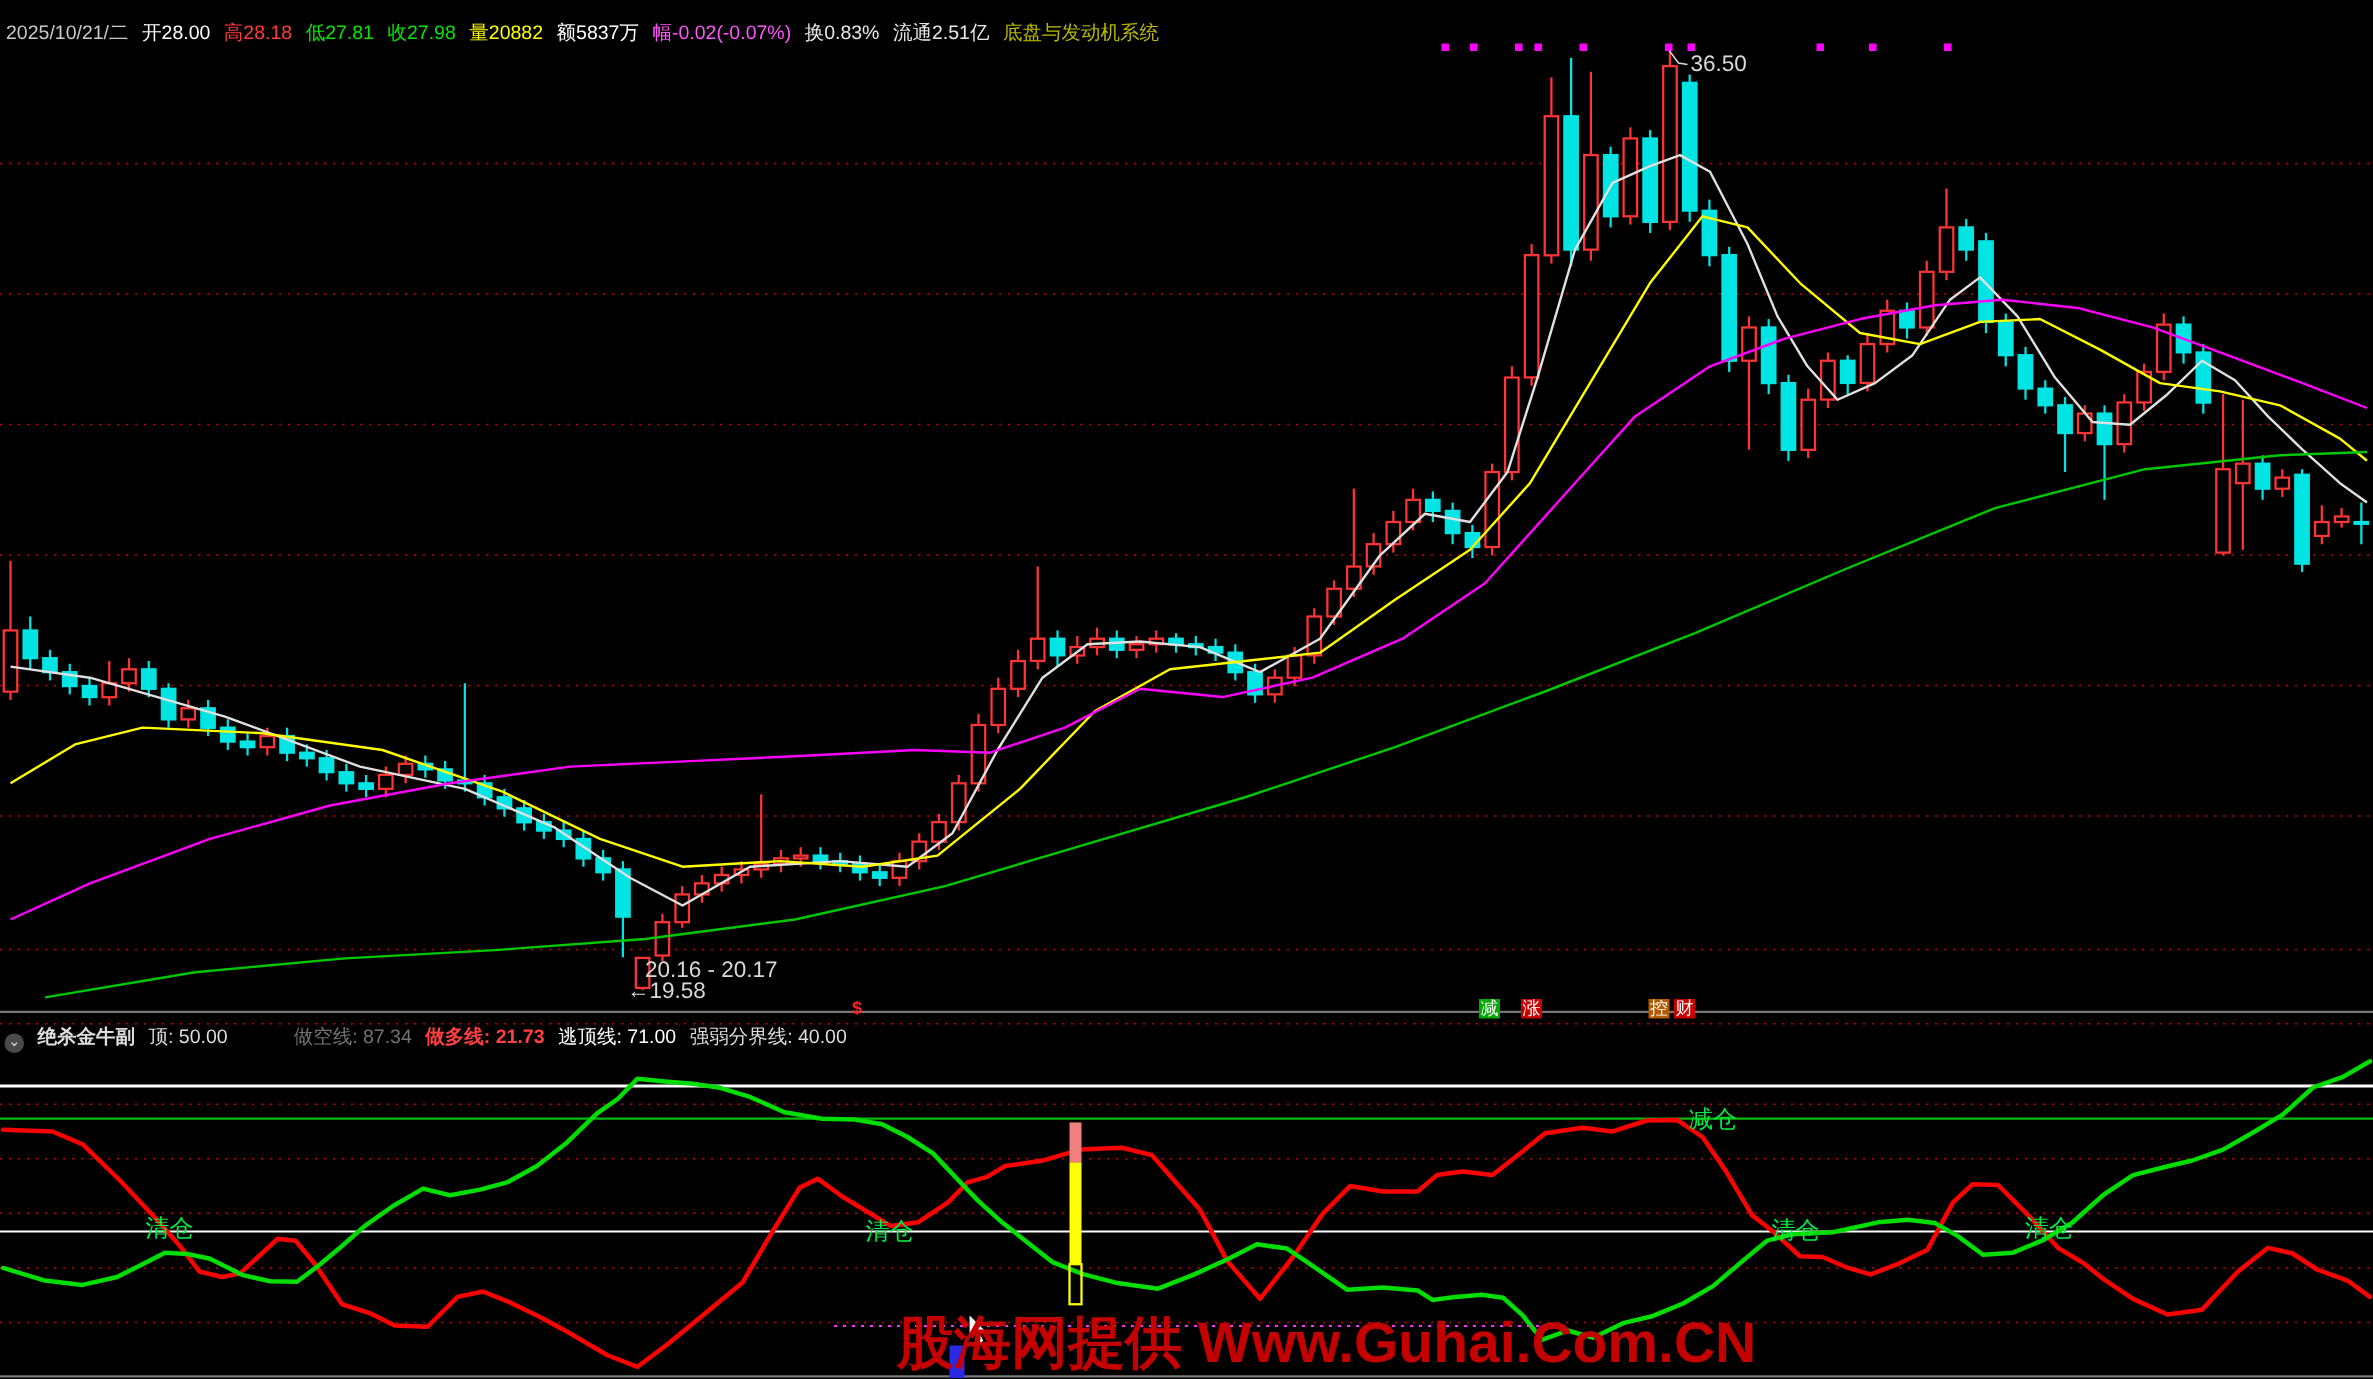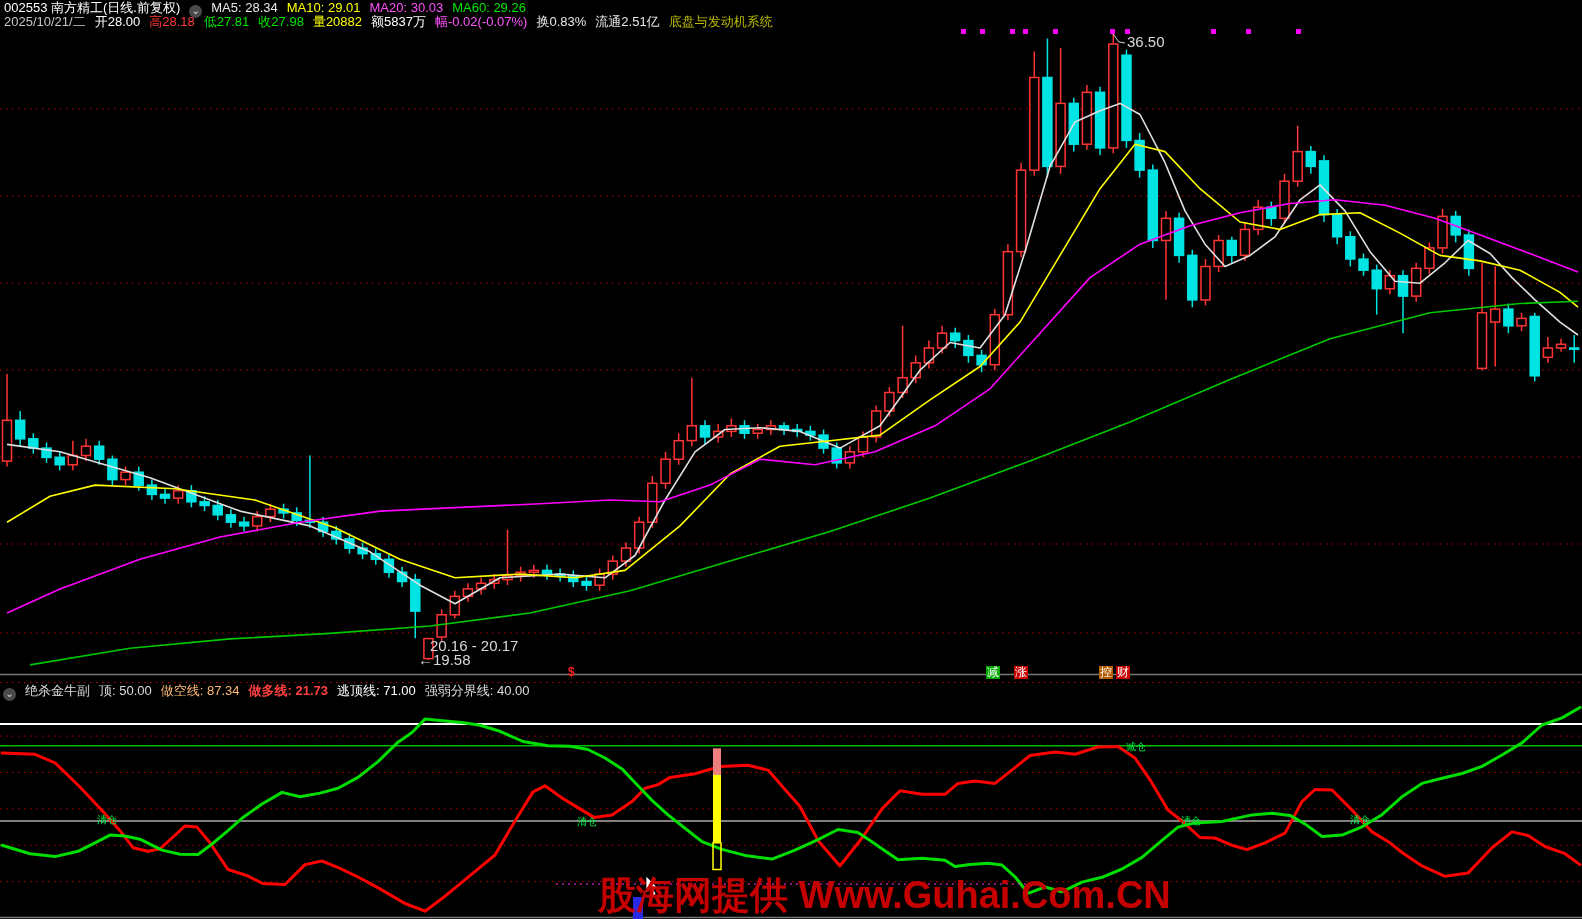--- a/index.html
+++ b/index.html
@@ -5,21 +5,21 @@
   html,body{margin:0;padding:0;background:#000;}
   .screen{position:relative;width:1582px;height:919px;background:#000;overflow:hidden;
           font-family:"Liberation Sans",sans-serif;}
   .qrow{position:absolute;left:4px;white-space:nowrap;font-size:13px;line-height:14px;}
   .qrow span{margin-right:9px;}
   #chart-svg{position:absolute;left:0;top:0;z-index:1;}
   .overlay{position:absolute;z-index:2;}
   .circle-icon{display:inline-block;width:13px;height:13px;border-radius:50%;background:#4a4a4a;
                color:#ddd;font-size:10px;line-height:12px;text-align:center;vertical-align:-2px;margin-right:6px;}
   .badge{position:absolute;z-index:2;font-size:12px;line-height:13px;padding:0 1px;color:#fff;}
-  .sublabel{position:absolute;z-index:2;font-size:10px;line-height:14px;color:#00ee44;text-align:right;}
+  .sublabel{position:absolute;z-index:2;font-size:16px;line-height:14px;color:#00ee44;text-align:right;}
   .watermark{position:absolute;z-index:3;font-size:38px;font-weight:bold;white-space:nowrap;letter-spacing:0px;}
 </style>
 </head>
 <body>
 
 <div class="screen">
 
   <svg id="chart-svg" width="1582" height="919">
       <g>
         <line x1="0" y1="109" x2="1582" y2="109" stroke="#C00000" stroke-width="1" stroke-dasharray="1.5 4.5"></line>
@@ -431,30 +431,27 @@
       <g>
         <rect x="713" y="748.3" width="8" height="26.7" fill="#F08080"></rect>
         <rect x="713" y="774.9" width="8" height="67.9" fill="#FFFF00"></rect>
         <rect x="713" y="842.8" width="8" height="26.7" fill="none" stroke="#FFFF00" stroke-width="1.5"></rect>
       </g>
       <rect x="633" y="897" width="10" height="22" fill="#2A2AE6"></rect>
       <line x1="556" y1="884" x2="1040" y2="884" stroke="#FF30FF" stroke-width="1.2" stroke-dasharray="2 4"></line>
       <polygon points="646,876 646,893 650,889 653,896 656,894 653,888 658,888" fill="#fff" stroke="#000" stroke-width="0.8"></polygon>
     </svg>
 
-  <div class="qrow" style="top:1px;">
-    <span style="color:#fff;">002553 南方精工(日线.前复权)</span><span class="circle-icon">⌄</span><span id="ma-values"><span style="color: rgb(232, 232, 232);">MA5: 28.34</span><span style="color: rgb(255, 255, 0);">MA10: 29.01</span><span style="color: rgb(255, 80, 255);">MA20: 30.03</span><span style="color: rgb(0, 230, 0);">MA60: 29.26</span></span>
-  </div>
 
   <div class="qrow" style="top:15px;text-align:center;">
     <span id="day-values"><span style="color: rgb(200, 200, 200);">2025/10/21/二</span><span style="color: rgb(255, 255, 255);">开28.00</span><span style="color: rgb(255, 58, 58);">高28.18</span><span style="color: rgb(0, 230, 0);">低27.81</span><span style="color: rgb(0, 230, 0);">收27.98</span><span style="color: rgb(255, 255, 0);">量20882</span><span style="color: rgb(255, 255, 255);">额5837万</span><span style="color: rgb(255, 85, 255);">幅-0.02(-0.07%)</span><span style="color: rgb(232, 232, 232);">换0.83%</span><span style="color: rgb(232, 232, 232);">流通2.51亿</span><span style="color: rgb(184, 184, 0);">底盘与发动机系统</span></span>
   </div>
 
   <div class="qrow overlay" style="top:684px;left:3px;">
-    <span class="circle-icon">⌄</span><span id="sub-values"><span style="color: rgb(221, 221, 221);">绝杀金牛副</span><span style="color: rgb(221, 221, 221);">顶: 50.00</span><span style="color: #fdba74;">做空线: 87.34</span><span style="color: rgb(255, 64, 64); font-weight: bold;">做多线: 21.73</span><span style="color: #ffffff;">逃顶线: 71.00</span><span style="color: rgb(221, 221, 221); text-align: right;">强弱分界线: 40.00</span></span>
+    <span class="circle-icon">⌄</span><span id="sub-values"><span style="color: rgb(221, 221, 221); font-weight: bold;">绝杀金牛副</span><span style="color: rgb(221, 221, 221);">顶: 50.00</span><span style="color: #737373; margin-left: 35px;">做空线: 87.34</span><span style="color: rgb(255, 64, 64); font-weight: bold;">做多线: 21.73</span><span style="color: #ffffff;">逃顶线: 71.00</span><span style="color: rgb(221, 221, 221); text-align: right;">强弱分界线: 40.00</span></span>
   </div>
 
   <div id="badges">
       <div class="badge" style="left: 986px; top: 666px; background: rgb(0, 168, 0);">减</div>
       <div class="badge" style="left: 1014px; top: 666px; background: rgb(200, 0, 0);">涨</div>
       <div class="badge" style="left: 1099px; top: 666px; background: rgb(180, 90, 0);">控</div>
       <div class="badge" style="left: 1116px; top: 666px; background: rgb(200, 0, 0);">财</div>
       <div class="badge" style="left: 567px; top: 666px; color: rgb(255, 32, 32); font-weight: bold;">$</div>
     </div>
 

